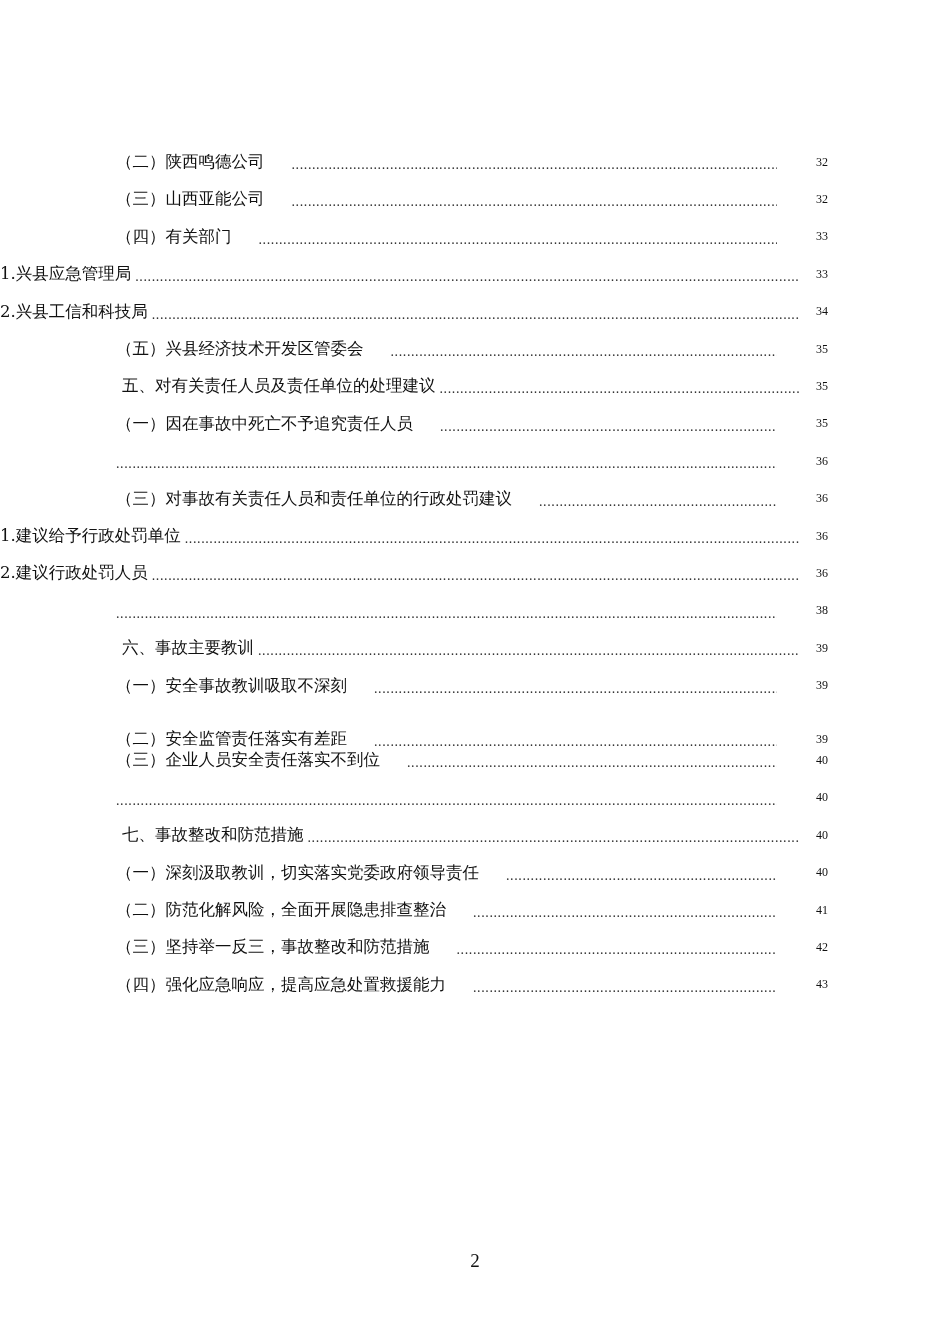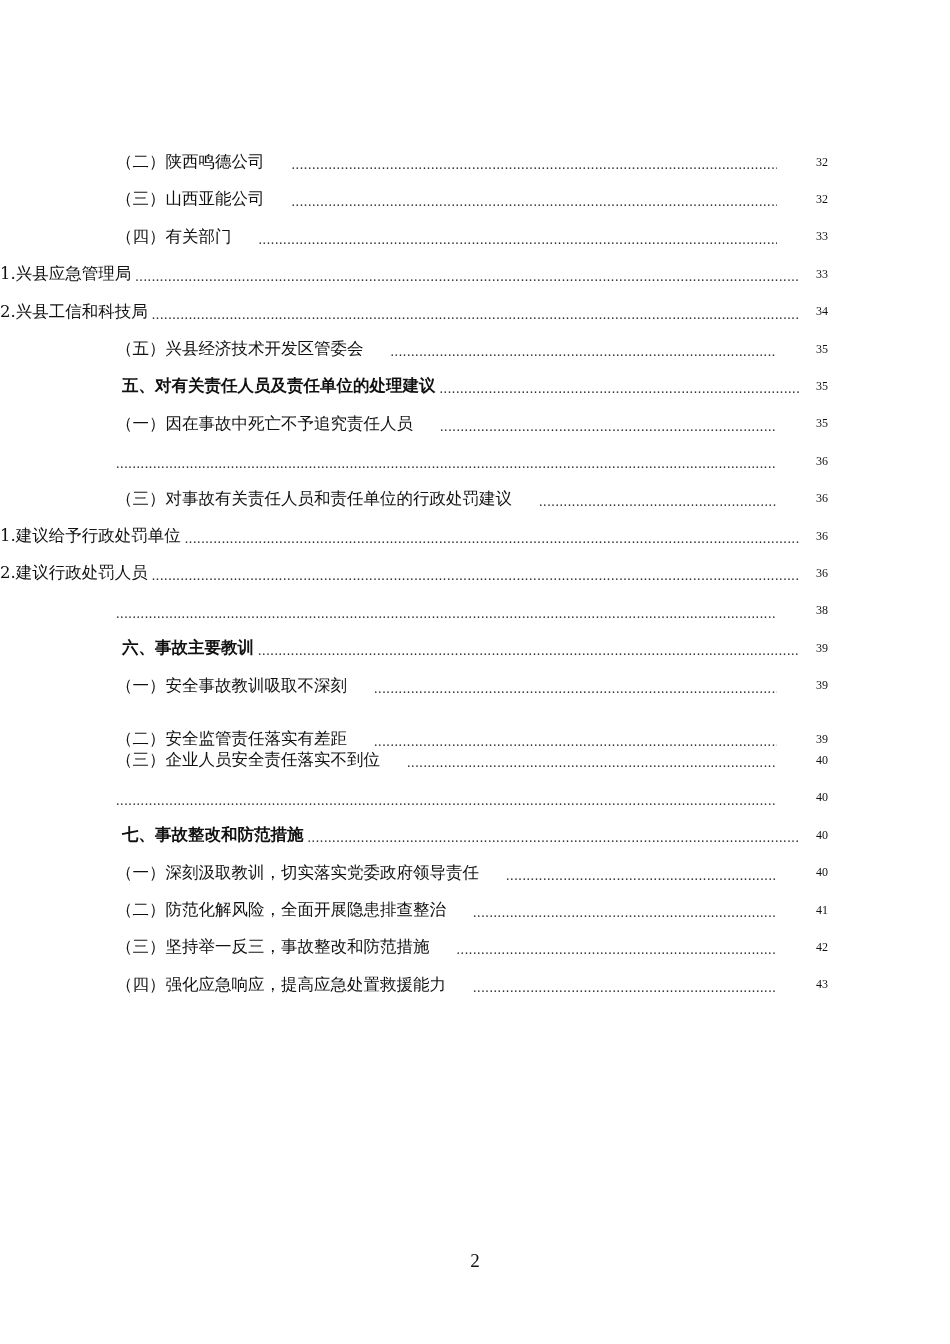--- a/index.html
+++ b/index.html
@@ -5,21 +5,21 @@
     html, body { margin: 0; padding: 0; background: #ffffff; }
     body { width: 950px; height: 1344px; position: relative; overflow: hidden;
            font-family: "DejaVu Serif", "Liberation Serif", serif; color: #111; }
     .toc { position: absolute; left: 0; top: 148px; width: 950px; }
     .row { position: absolute; left: 0; width: 950px; height: 28px; display: flex; align-items: center; font-size: 16.5px; }
     .row .title { white-space: nowrap; padding-right: 4px; }
     .row .leader { flex: 1; overflow: hidden; white-space: nowrap; color: #333; font-family: "Liberation Serif", serif; font-size: 14px; letter-spacing: 0.6px; position: relative; top: 3px; }
     .row .leader::before { content: "................................................................................................................................................................................................................................................"; }
     .row .page { font-family: Liberation Serif, serif; font-size: 12px; width: 24px; text-align: right; padding-left: 4px; }
     .lvl1 { padding-left: 122px; padding-right: 122px; box-sizing: border-box; }
-    .lvl1 .title { font-family: "DejaVu Sans", "Liberation Sans", sans-serif; font-weight: bold; }
+    .lvl1 .title { font-family: "DejaVu Sans", "Liberation Sans", sans-serif; font-weight: normal; }
     .lvl2 { padding-left: 116px; padding-right: 122px; box-sizing: border-box; gap: 23px; }
     .lvl3 { padding-right: 122px; box-sizing: border-box; }
     .lvl3 .title, .lvl2 .title { font-family: "DejaVu Serif", "Liberation Serif", serif; }
     .page-number { position: absolute; left: 0; width: 950px; top: 1250px; text-align: center; font-family: "Liberation Serif", serif; font-size: 19px; }
   </style>
 </head>
 <body>
 
 <div class="toc">
   <div class="row lvl2" style="top:0px">

